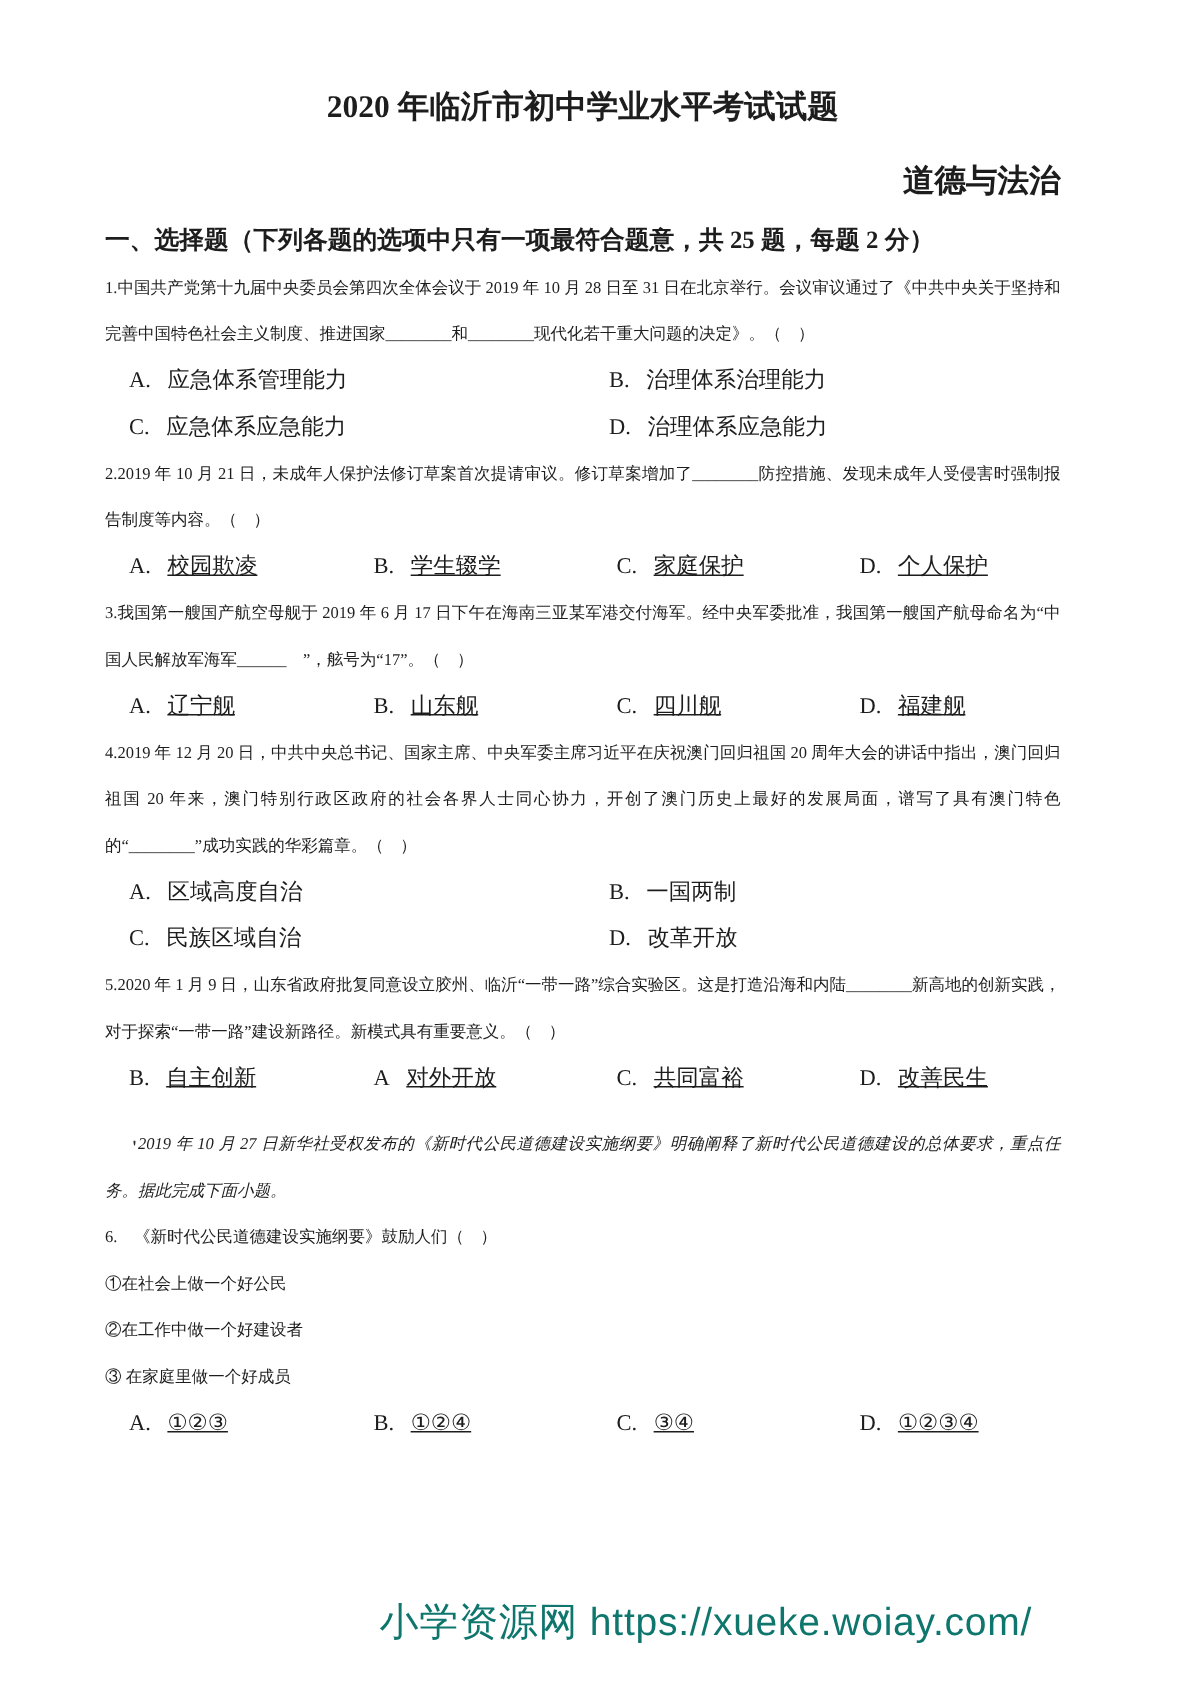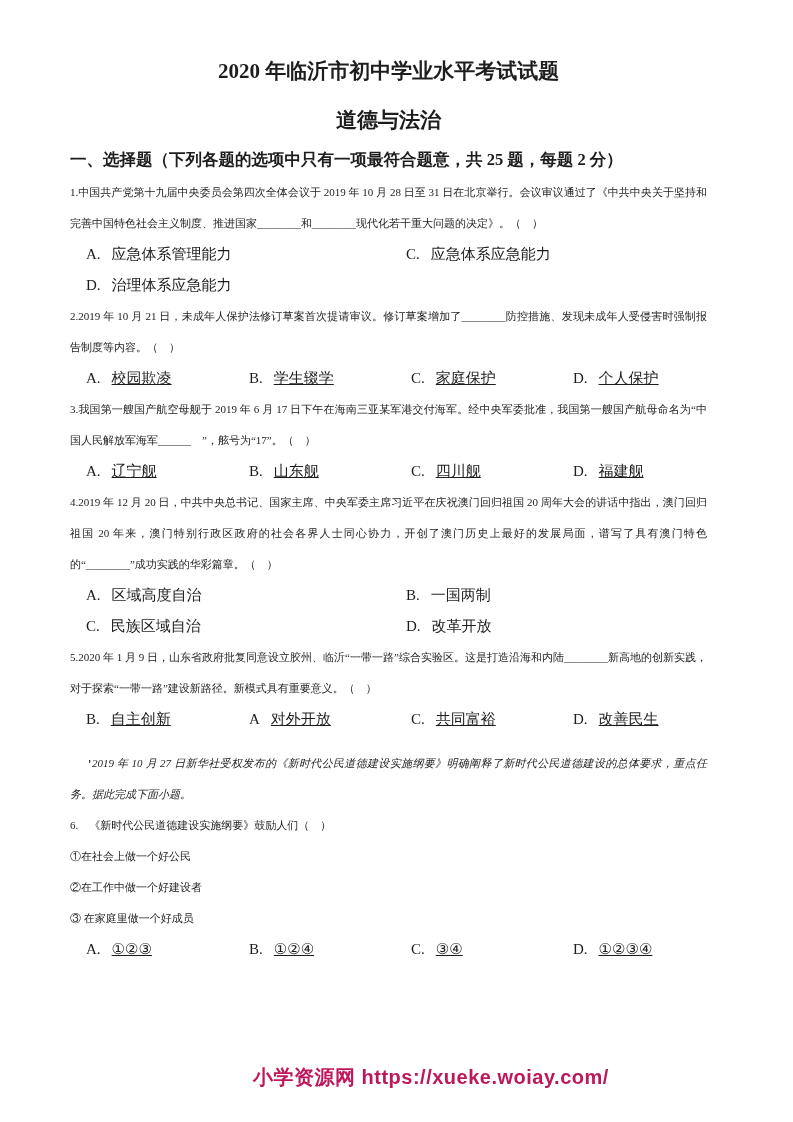--- a/index.html
+++ b/index.html
@@ -17,21 +17,21 @@
     margin: 0;
     font-size: 21px;
     font-weight: bold;
     text-align: center;
     line-height: 30px;
   }
   .subject {
     margin: 20px 0 0 0;
     font-size: 21px;
     font-weight: bold;
-    text-align: center;
+    text-align: right;
     line-height: 28px;
   }
   .section-header {
     margin: 12px 0 4px 0;
     font-size: 16.5px;
     font-weight: bold;
     line-height: 27px;
   }
   .stem, .item, .material-para {
     margin: 0;
@@ -59,40 +59,40 @@
     left: 83px;
     top: 756px;
     font-size: 13px;
     color: #2a2a2a;
   }
   .footer {
     position: absolute;
     left: 253px;
     top: 1064px;
     font-family: "Liberation Sans", "DejaVu Sans", sans-serif;
-    font-size: 20px;
-    color: #be185d;
+    font-size: 26px;
+    color: #0f766e;
     letter-spacing: 0.5px;
-    font-weight: bold;
   }
 </style>
 </head>
 <body>
 
 <div class="page">
   <div class="content">
 
     <h1 class="title">2020 年临沂市初中学业水平考试试题</h1>
     <h2 class="subject">道德与法治</h2>
     <p class="section-header">一、选择题（下列各题的选项中只有一项最符合题意，共 25 题，每题 2 分）</p>
 
     <div class="question">
       <p class="stem">1.中国共产党第十九届中央委员会第四次全体会议于 2019 年 10 月 28 日至 31 日在北京举行。会议审议通过了《中共中央关于坚持和完善中国特色社会主义制度、推进国家________和________现代化若干重大问题的决定》。（　）</p>
       <div class="options cols2">
         <span class="opt"><span class="opt-label">A.</span><span class="opt-text">应急体系管理能力</span></span>
+        <span class="opt"><span class="opt-label">B.</span><span class="opt-text">治理体系治理能力</span></span>
         <span class="opt"><span class="opt-label">C.</span><span class="opt-text">应急体系应急能力</span></span>
         <span class="opt"><span class="opt-label">D.</span><span class="opt-text">治理体系应急能力</span></span>
       </div>
     </div>
 
     <div class="question">
       <p class="stem">2.2019 年 10 月 21 日，未成年人保护法修订草案首次提请审议。修订草案增加了________防控措施、发现未成年人受侵害时强制报告制度等内容。（　）</p>
       <div class="options cols4">
         <span class="opt"><span class="opt-label">A.</span><span class="opt-text">校园欺凌</span></span>
         <span class="opt"><span class="opt-label">B.</span><span class="opt-text">学生辍学</span></span>

